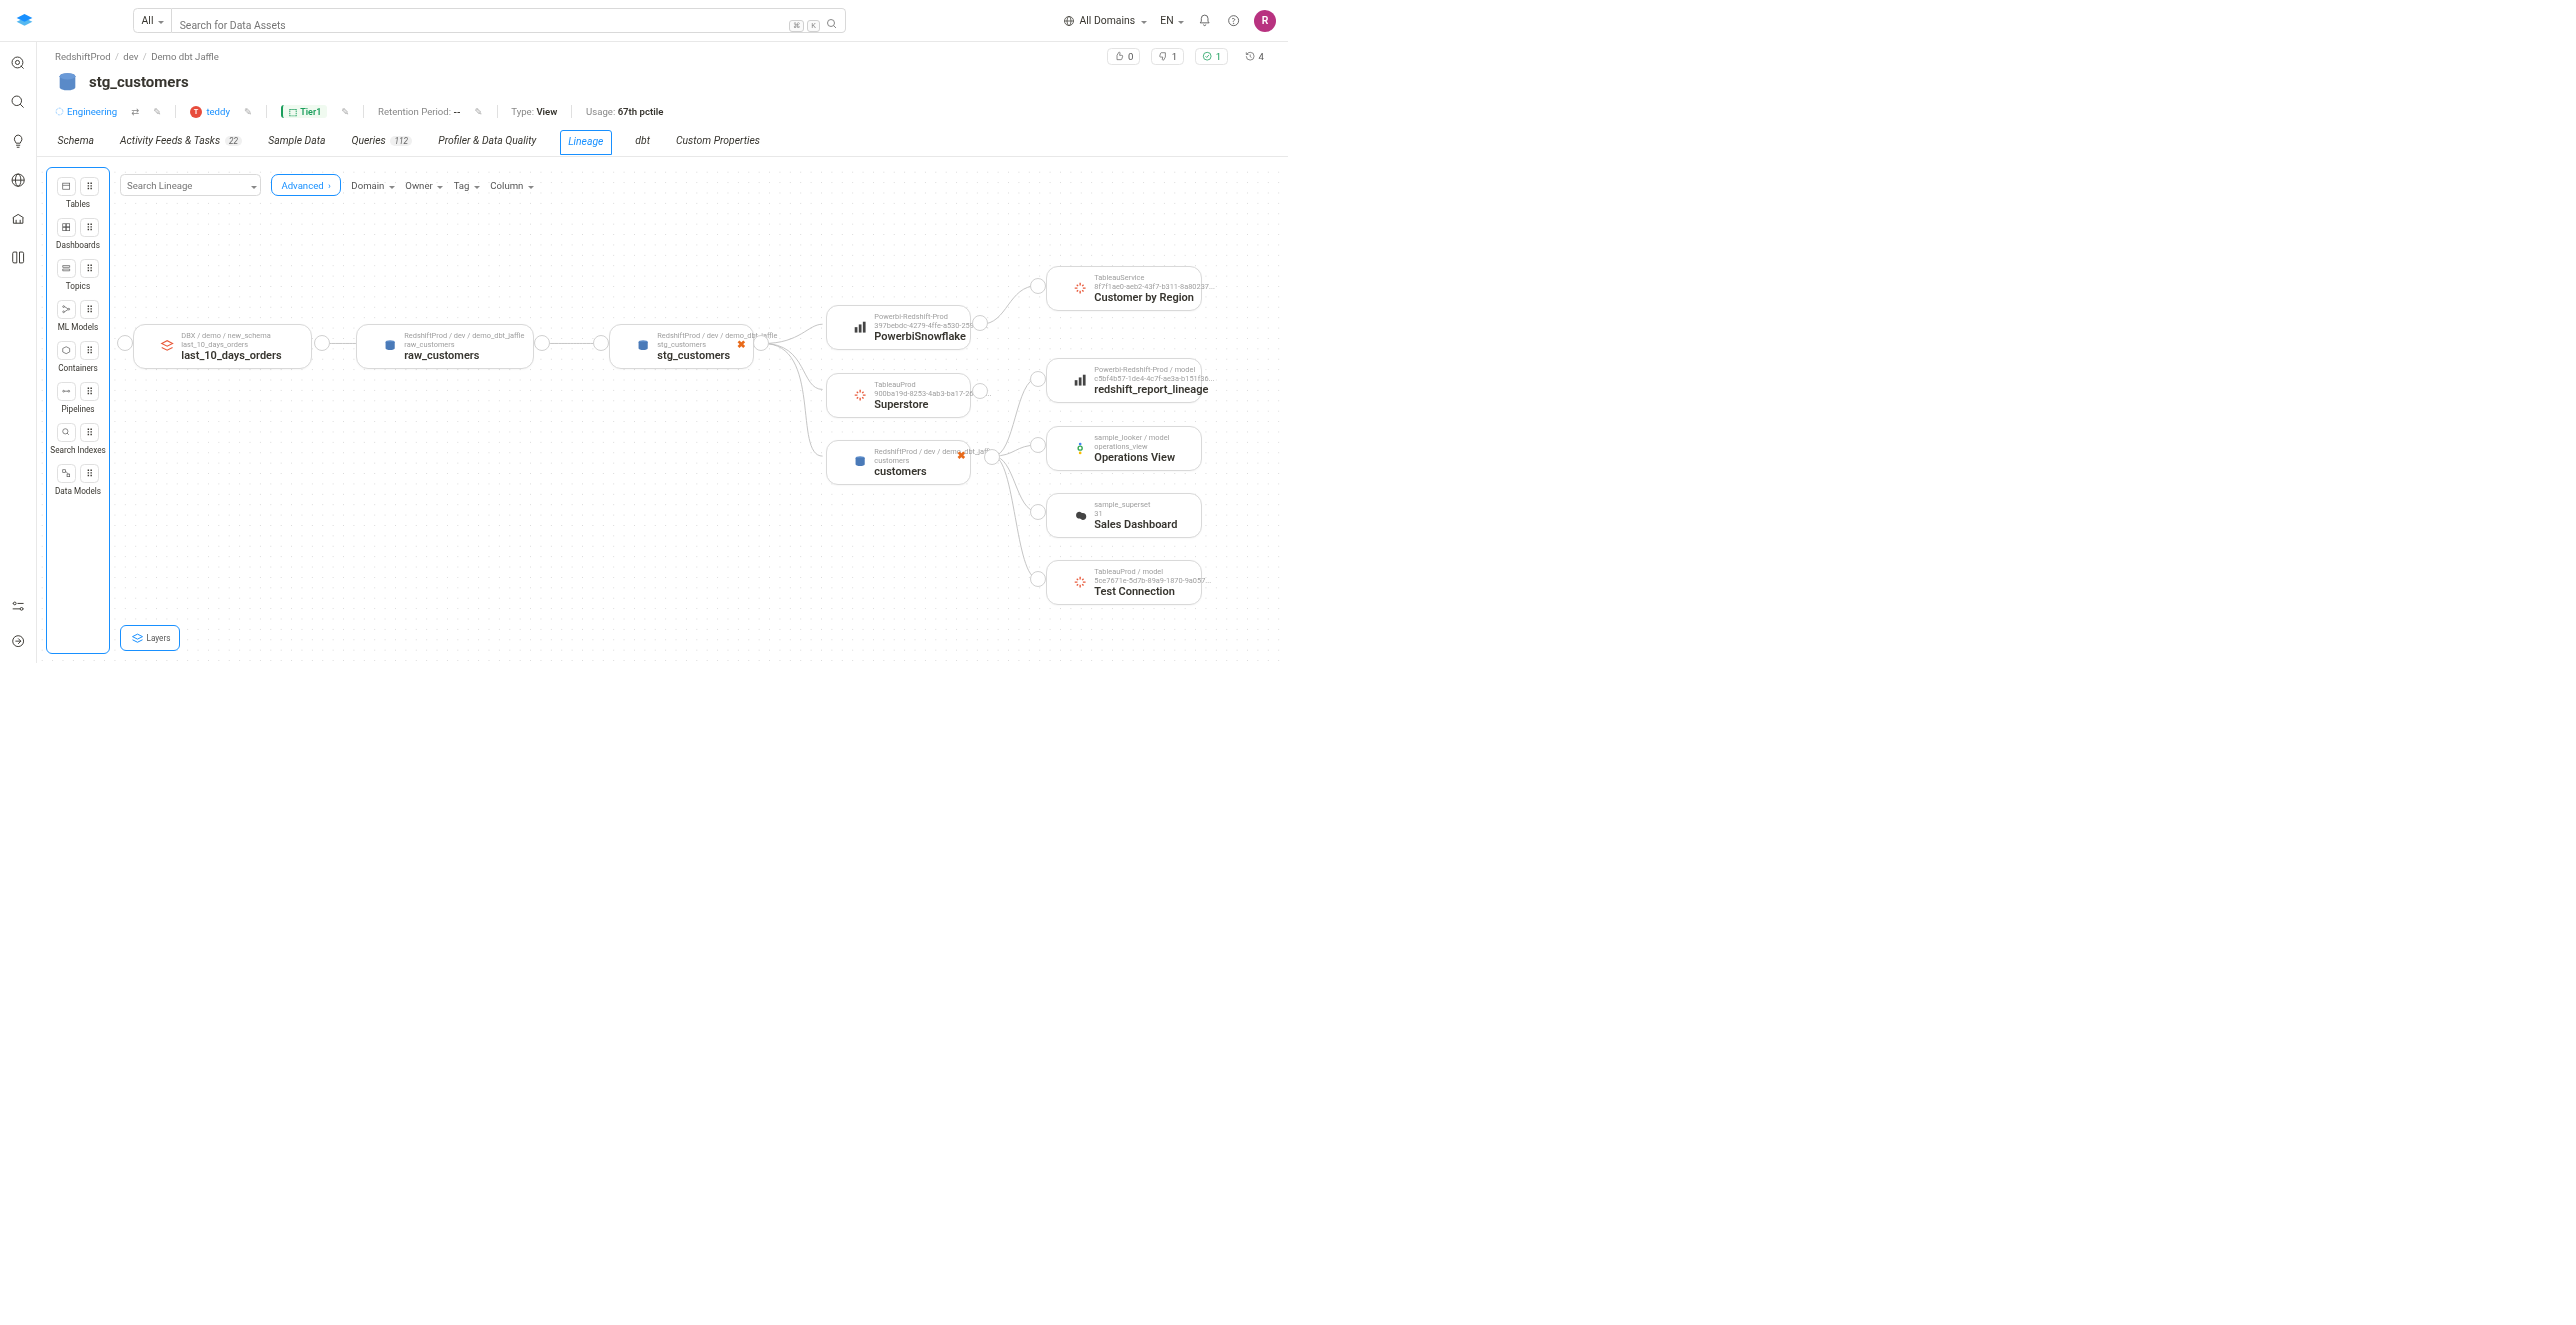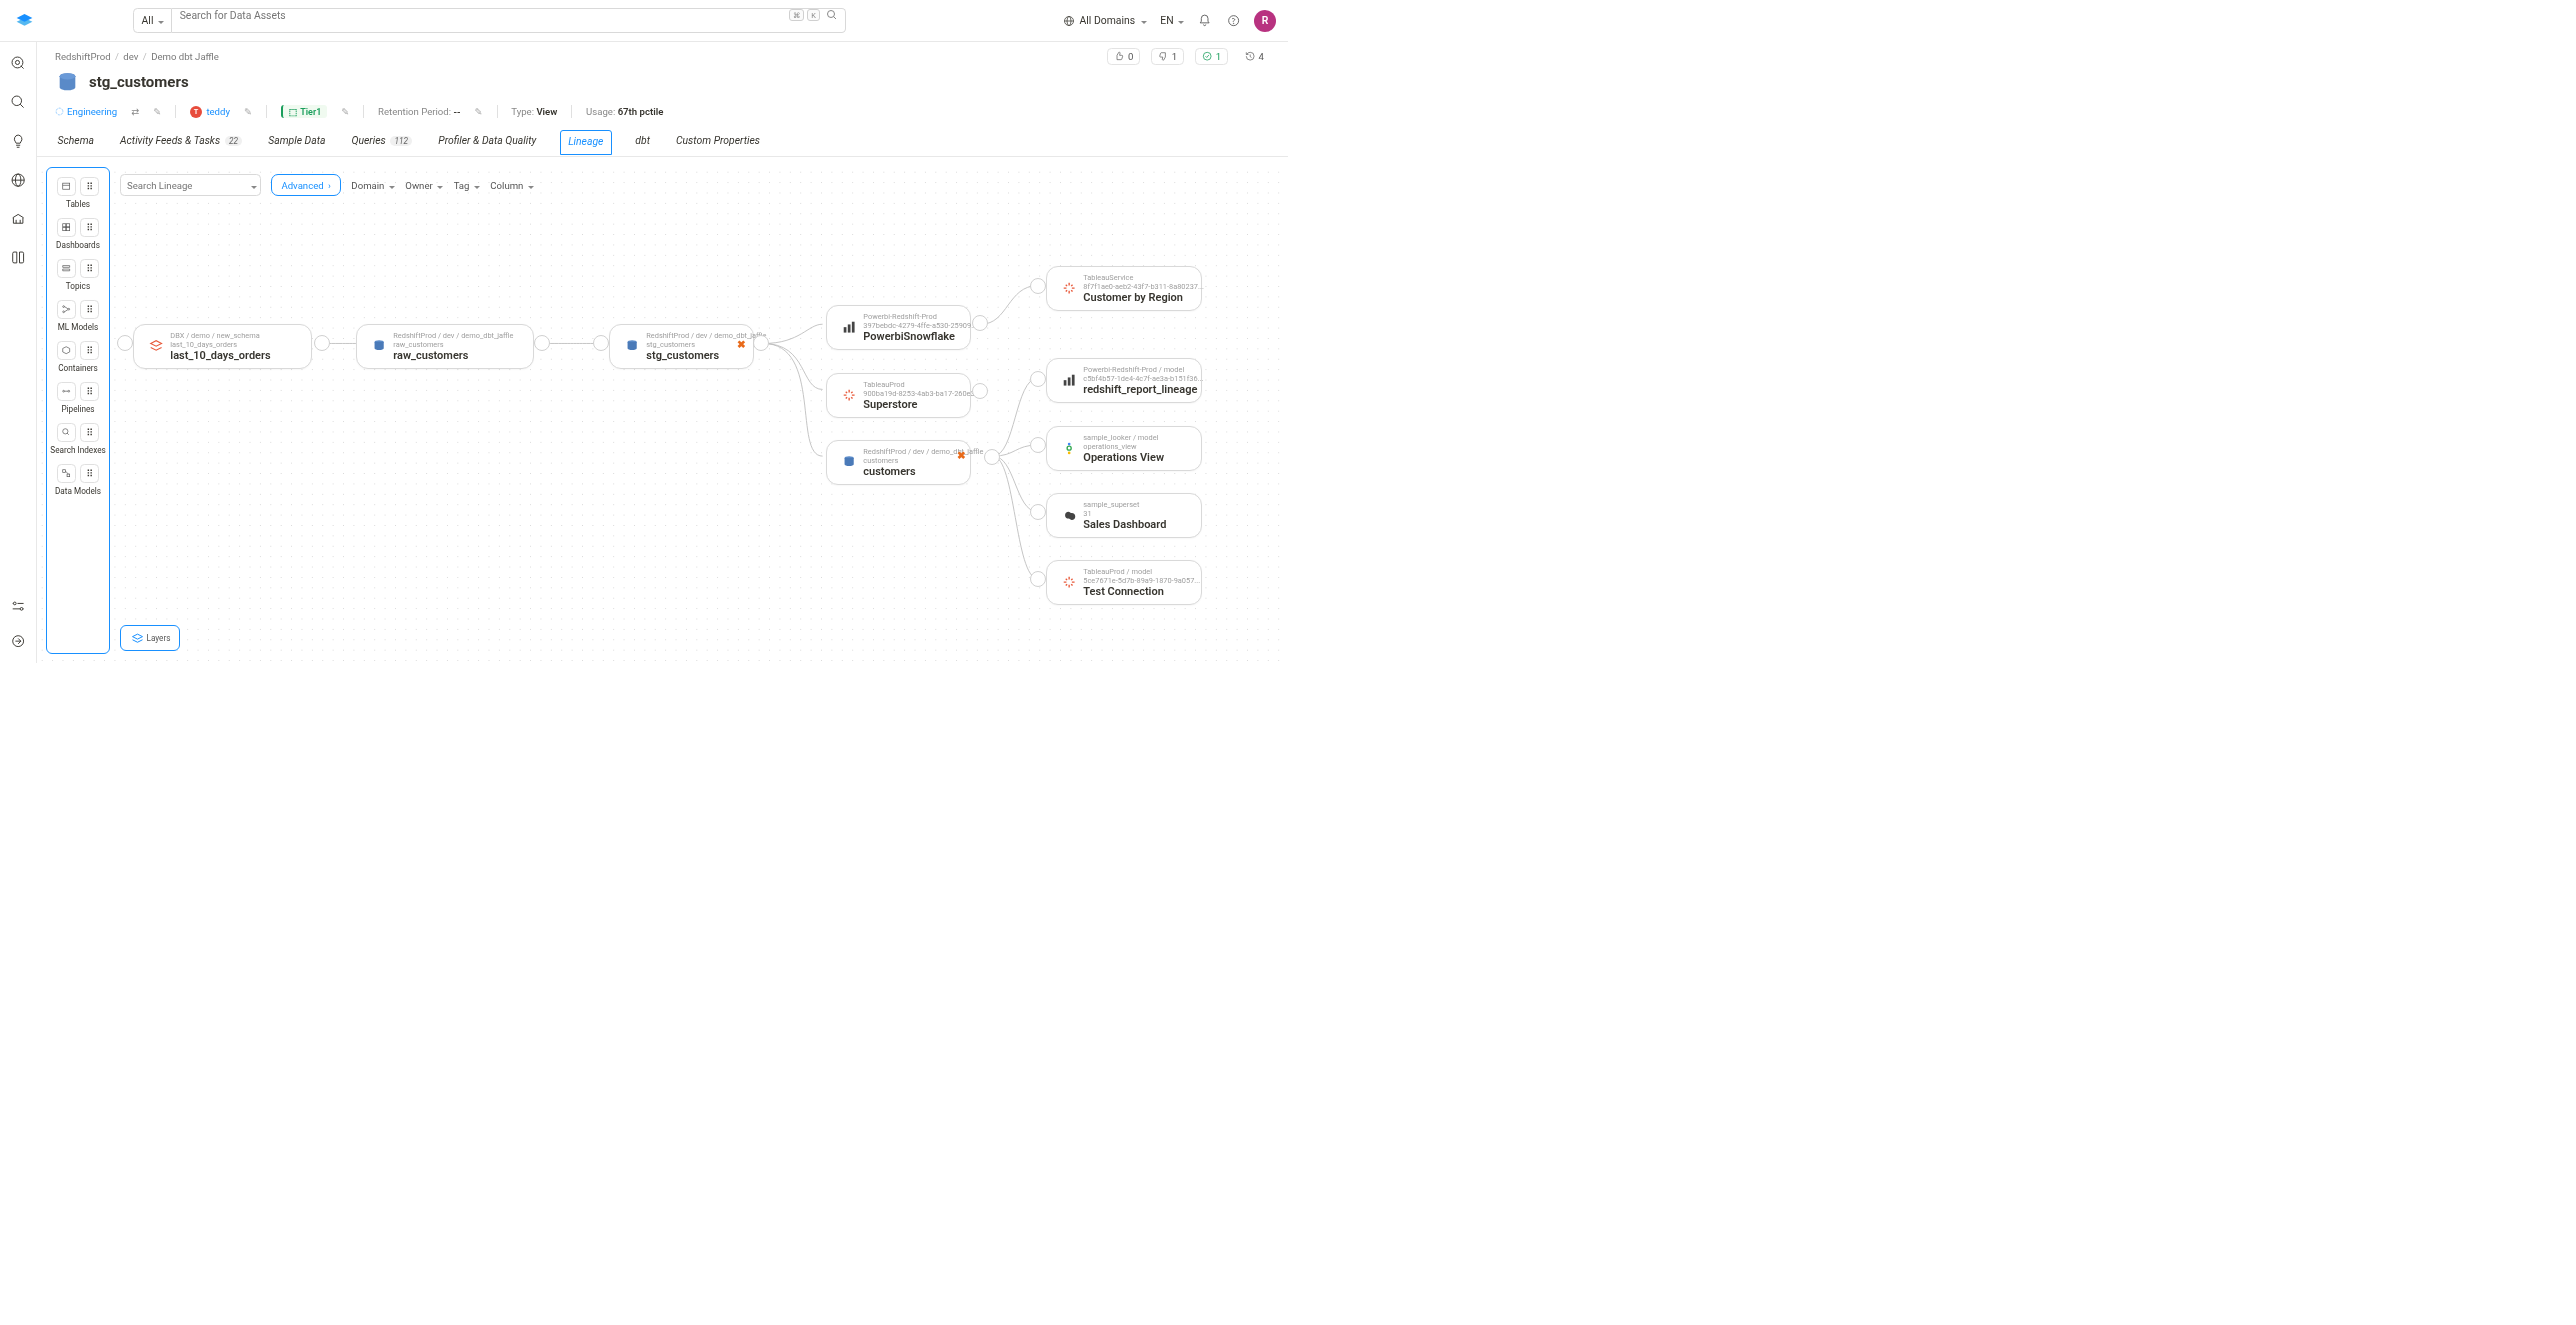--- a/index.html
+++ b/index.html
@@ -3,21 +3,21 @@
 <meta charset="utf-8">
 <style>
 * { box-sizing: border-box; margin: 0; padding: 0; font-family: -apple-system, BlinkMacSystemFont, "Segoe UI", Roboto, Helvetica, Arial, sans-serif; }
 body { background: #fff; color: #37352f; font-size: 9.6px; width: 1288px; height: 663px; overflow: hidden; position: relative; }
 
 
 .topbar { position: absolute; top: 0; left: 0; right: 0; height: 42px; border-bottom: 0.7px solid #e8e8e8; display: flex; align-items: center; padding: 0 12px; }
 .logo { width: 21px; height: 21px; margin-left: 2.2px; }
 .search-group { display: flex; align-items: center; margin-left: 98px; }
 .search-filter { border: 0.7px solid #d9d9d9; border-radius: 4.4px 0 0 4.4px; height: 25px; padding: 0 7.4px; display: flex; align-items: center; gap: 3px; font-size: 10.4px; color: #37352f; }
-.search-input-wrap { border: 0.7px solid #d9d9d9; border-left: none; border-radius: 0 4.4px 4.4px 0; height: 25px; width: 674px; display: flex; align-items: flex-start; padding: 0 7.4px; }
+.search-input-wrap { border: 0.7px solid #d9d9d9; border-left: none; border-radius: 0 4.4px 4.4px 0; height: 25px; width: 674px; display: flex; align-items: flex-end; padding: 0 7.4px; }
 .search-input { flex: 1; border: none; outline: none; font-size: 10.4px; color: #9e9e9e; background: transparent; }
 .kbd { border: 0.7px solid #d0d0d0; border-radius: 3px; padding: 0.7px 3px; font-size: 7.4px; color: #888; margin-left: 3px; background: #fafafa; }
 .topbar-right { margin-left: auto; display: flex; align-items: center; gap: 13.3px; }
 .domains-btn { display: flex; align-items: center; gap: 4.4px; font-size: 10.4px; color: #37352f; }
 .lang-btn { display: flex; align-items: flex-start; gap: 3px; font-size: 10.4px; }
 .icon-btn { width: 15px; height: 15px; display: flex; align-items: center; justify-content: center; color: #555; }
 .avatar { width: 22px; height: 22px; border-radius: 50%; background: #b83280; color: #fff; display: flex; align-items: center; justify-content: center; font-weight: 600; font-size: 10.4px; }
 
 
 .left-rail { position: absolute; top: 42px; left: 0; width: 37px; bottom: 0; border-right: 0.7px solid #e8e8e8; display: flex; flex-direction: column; align-items: center; padding-top: 12px; gap: 21px; }
@@ -67,21 +67,21 @@
 
 .palette { position: absolute; top: 0; left: 9px; width: 64px; bottom: 9px; border: 1.5px solid #1890ff; border-radius: 6px; background: #fff; z-index: 10; padding: 9px 3px; overflow: hidden; }
 .pal-item { display: flex; flex-direction: column; align-items: center; gap: 3px; margin-bottom: 9px; }
 .pal-icons { display: flex; gap: 4.4px; }
 .pal-icon-box { width: 19px; height: 19px; border: 0.7px solid #e0e0e0; border-radius: 4.4px; display: flex; align-items: center; justify-content: center; background: #fff; }
 .pal-label { font-size: 8.2px; color: #37352f; text-align: center; }
 .layers-btn { position: absolute; bottom: 12px; left: 83px; border: 0.7px solid #1890ff; background: #fff; border-radius: 6px; padding: 4.4px 9px; display: flex; flex-direction: row; align-items: center; gap: 1.5px; z-index: 10; }
 .layers-btn .lbl { font-size: 8.2px; color: #555; }
 
 
-.node { position: absolute; background: #fff; border: 0.7px solid #d9d9d9; border-radius: 12px; padding: 6px 14px; display: flex; align-items: center; gap: 6px; box-shadow: 0 0.7px 1.5px rgba(0,0,0,0.03); z-index: 5; }
+.node { position: absolute; background: #fff; border: 0.7px solid #d9d9d9; border-radius: 12px; padding: 6px 25px; display: flex; align-items: center; gap: 6px; box-shadow: 0 0.7px 1.5px rgba(0,0,0,0.03); z-index: 5; }
 .node .nm { display: flex; flex-direction: column; }
 .node .nm .path { font-size: 7.4px; color: #9e9e9e; white-space: nowrap; }
 .node .nm .sub { font-size: 7.4px; color: #9e9e9e; white-space: nowrap; }
 .node .nm .name { font-size: 11px; font-weight: 600; color: #37352f; white-space: nowrap; }
 .node-icon { width: 16.3px; height: 16.3px; flex-shrink: 0; }
 .port { position: absolute; width: 16.3px; height: 16.3px; border-radius: 50%; background: #fff; border: 0.7px solid #d0d0d0; z-index: 6; }
 .close-x { position: absolute; color: #e86a1a; font-weight: bold; font-size: 10.4px; z-index: 7; }
 
 svg.edges { position: absolute; inset: 0; width: 100%; height: 100%; z-index: 2; }
 .edge { stroke: #bdbdbd; stroke-width: 1.2; fill: none; }

